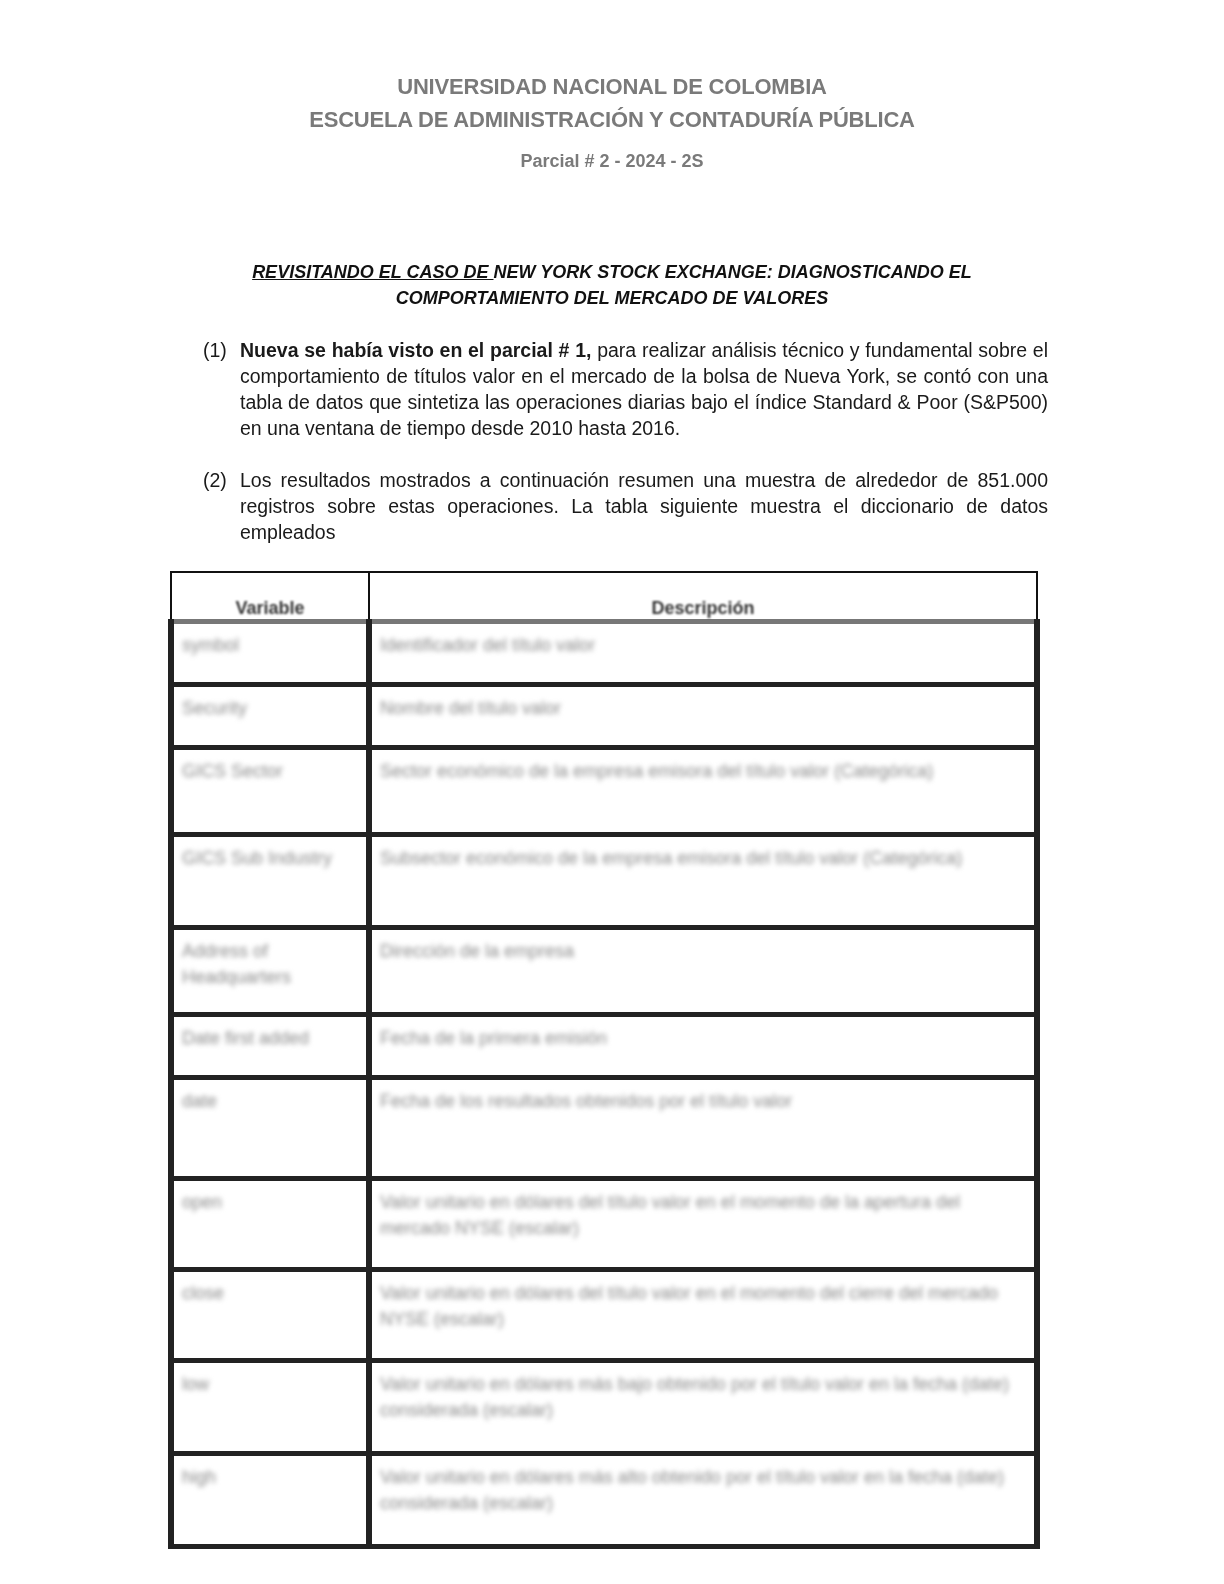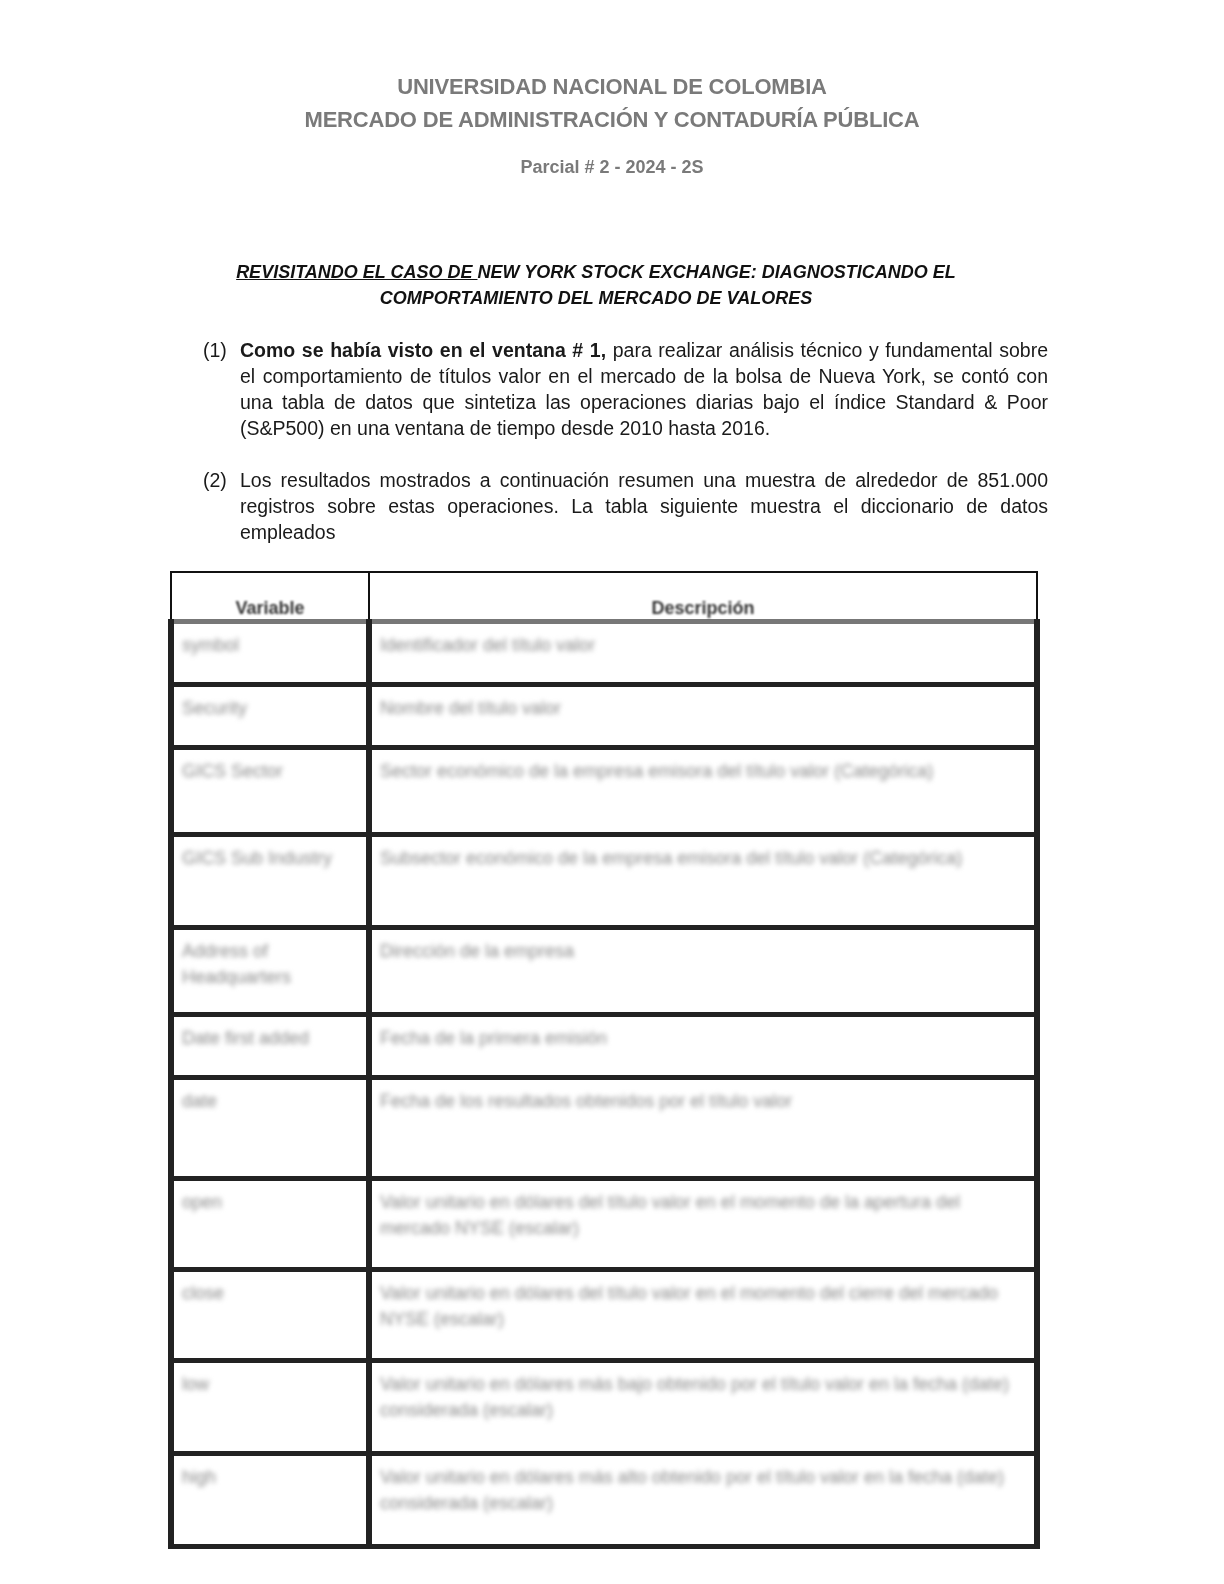--- a/index.html
+++ b/index.html
@@ -2,23 +2,23 @@
 <html><head>
   <meta charset="utf-8">
   <style>
     html, body { margin: 0; padding: 0; background: #ffffff; }
     body { width: 1224px; height: 1584px; position: relative; overflow: hidden; }
     .page { position: absolute; left: 0; top: 0; width: 1068px; height: 1584px; }
 
     .header { position: absolute; left: 0; top: 70px; width: 1224px; text-align: center;
       font-family: "Liberation Sans", sans-serif; color: #7a7a7a; font-weight: bold; }
     .header .line { font-size: 22px; line-height: 33px; letter-spacing: -0.2px; }
-    .header .sub { font-size: 18px; line-height: 30px; margin-top: 16px; }
+    .header .sub { font-size: 18px; line-height: 30px; margin-top: 10px; }
 
-    .title { position: absolute; left: 164px; top: 259px; width: 864px; text-align: center;
+    .title { position: absolute; left: 180px; top: 259px; width: 864px; text-align: center;
       font-family: "Liberation Sans", sans-serif; font-weight: bold; font-style: italic;
       font-size: 18px; line-height: 26px; color: #111; }
     .title .u { text-decoration: underline; }
 
     .item { position: absolute; left: 203px; width: 845px; font-family: "Liberation Sans", sans-serif;
       font-size: 19.5px; line-height: 26px; color: #1a1a1a; }
     .item .num { position: absolute; left: 0; top: 0; }
     .item .txt { margin-left: 37px; text-align: justify; }
     .item1 { top: 337px; }
     .item2 { top: 467px; }
@@ -35,32 +35,32 @@
     table.dict td .blurred { filter: blur(2.4px); color: #8a8a8a; display: inline-block; }
     table.dict tr.gray td { border-top-color: #777; }
   </style>
 </head>
 <body>
 
 <div class="page">
 
   <div class="header">
     <div class="line">UNIVERSIDAD NACIONAL DE COLOMBIA</div>
-    <div class="line">MERCADO DE ADMINISTRACIÓN Y CONTADURÍA PÚBLICA</div>
+    <div class="line">ESCUELA DE ADMINISTRACIÓN Y CONTADURÍA PÚBLICA</div>
     <div class="sub">Parcial # 2 - 2024 - 2S</div>
   </div>
 
   <div class="title">
     <span class="u">REVISITANDO EL CASO DE </span><span>NEW YORK STOCK EXCHANGE: DIAGNOSTICANDO EL</span><br>
     <span>COMPORTAMIENTO DEL MERCADO DE VALORES</span>
   </div>
 
   <div class="item item1">
     <span class="num">(1)</span>
-    <div class="txt"><b>Como se había visto en el ventana # 1,</b><span> para realizar análisis técnico y fundamental sobre el comportamiento de títulos valor en el mercado de la bolsa de Nueva York, se contó con una tabla de datos que sintetiza las operaciones diarias bajo el índice Standard &amp; Poor (S&amp;P500) en una ventana de tiempo desde 2010 hasta 2016.</span></div>
+    <div class="txt"><b>Nueva se había visto en el parcial # 1,</b><span> para realizar análisis técnico y fundamental sobre el comportamiento de títulos valor en el mercado de la bolsa de Nueva York, se contó con una tabla de datos que sintetiza las operaciones diarias bajo el índice Standard &amp; Poor (S&amp;P500) en una ventana de tiempo desde 2010 hasta 2016.</span></div>
   </div>
 
   <div class="item item2">
     <span class="num">(2)</span>
     <div class="txt"><span>Los resultados mostrados a continuación resumen una muestra de alrededor de 851.000 registros sobre estas operaciones. La tabla siguiente muestra el diccionario de datos empleados</span></div>
   </div>
 
   <table class="dict">
     <thead>
       <tr>

